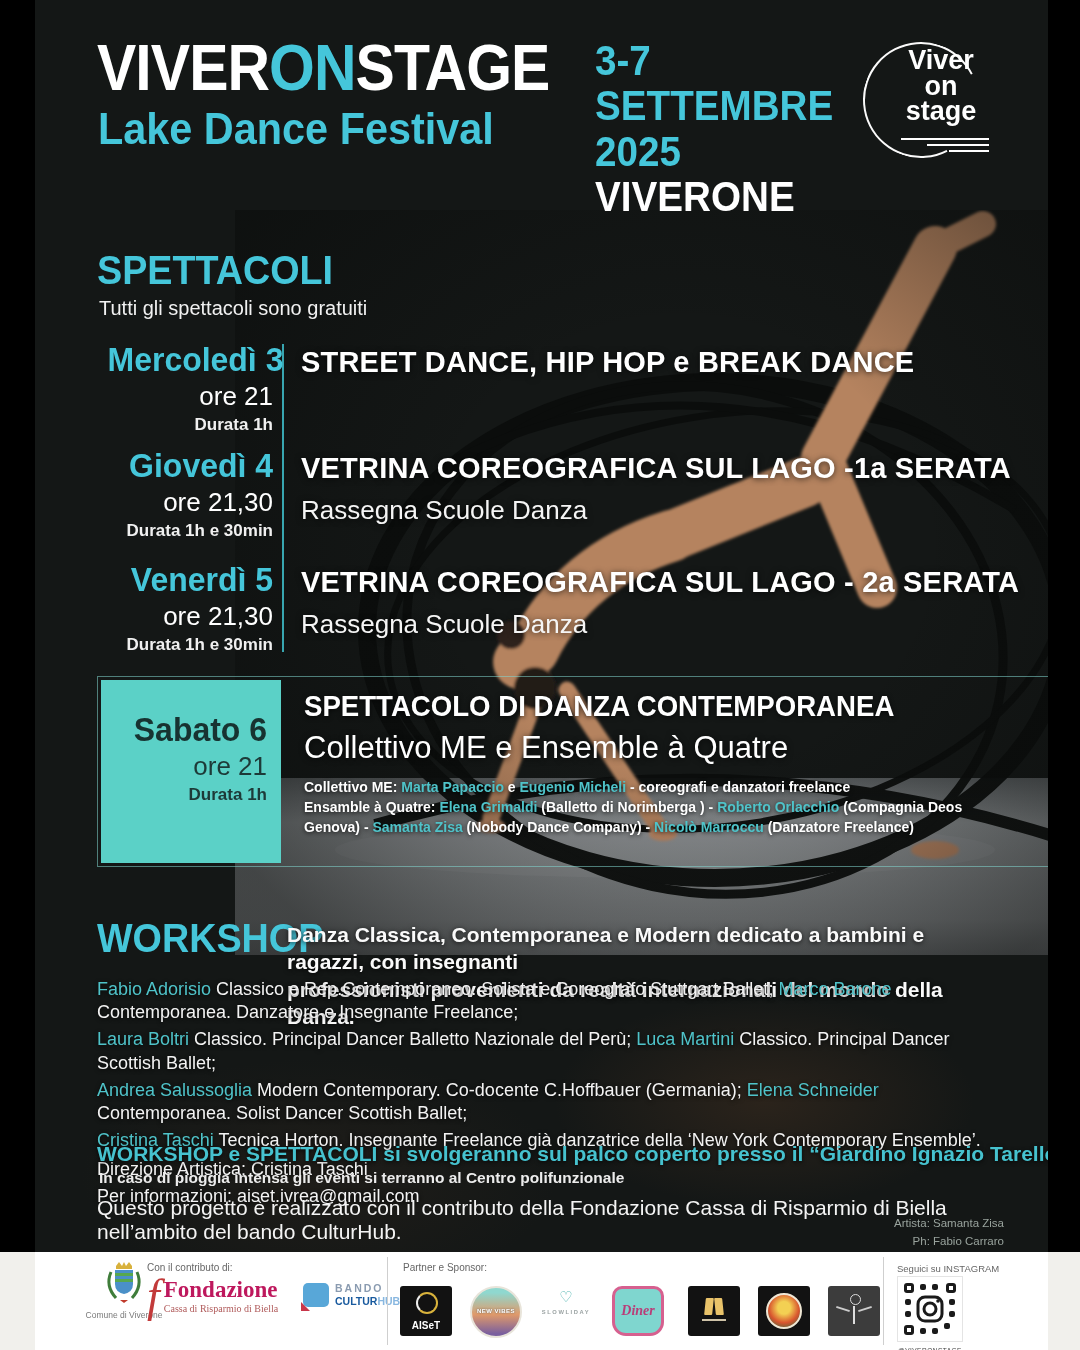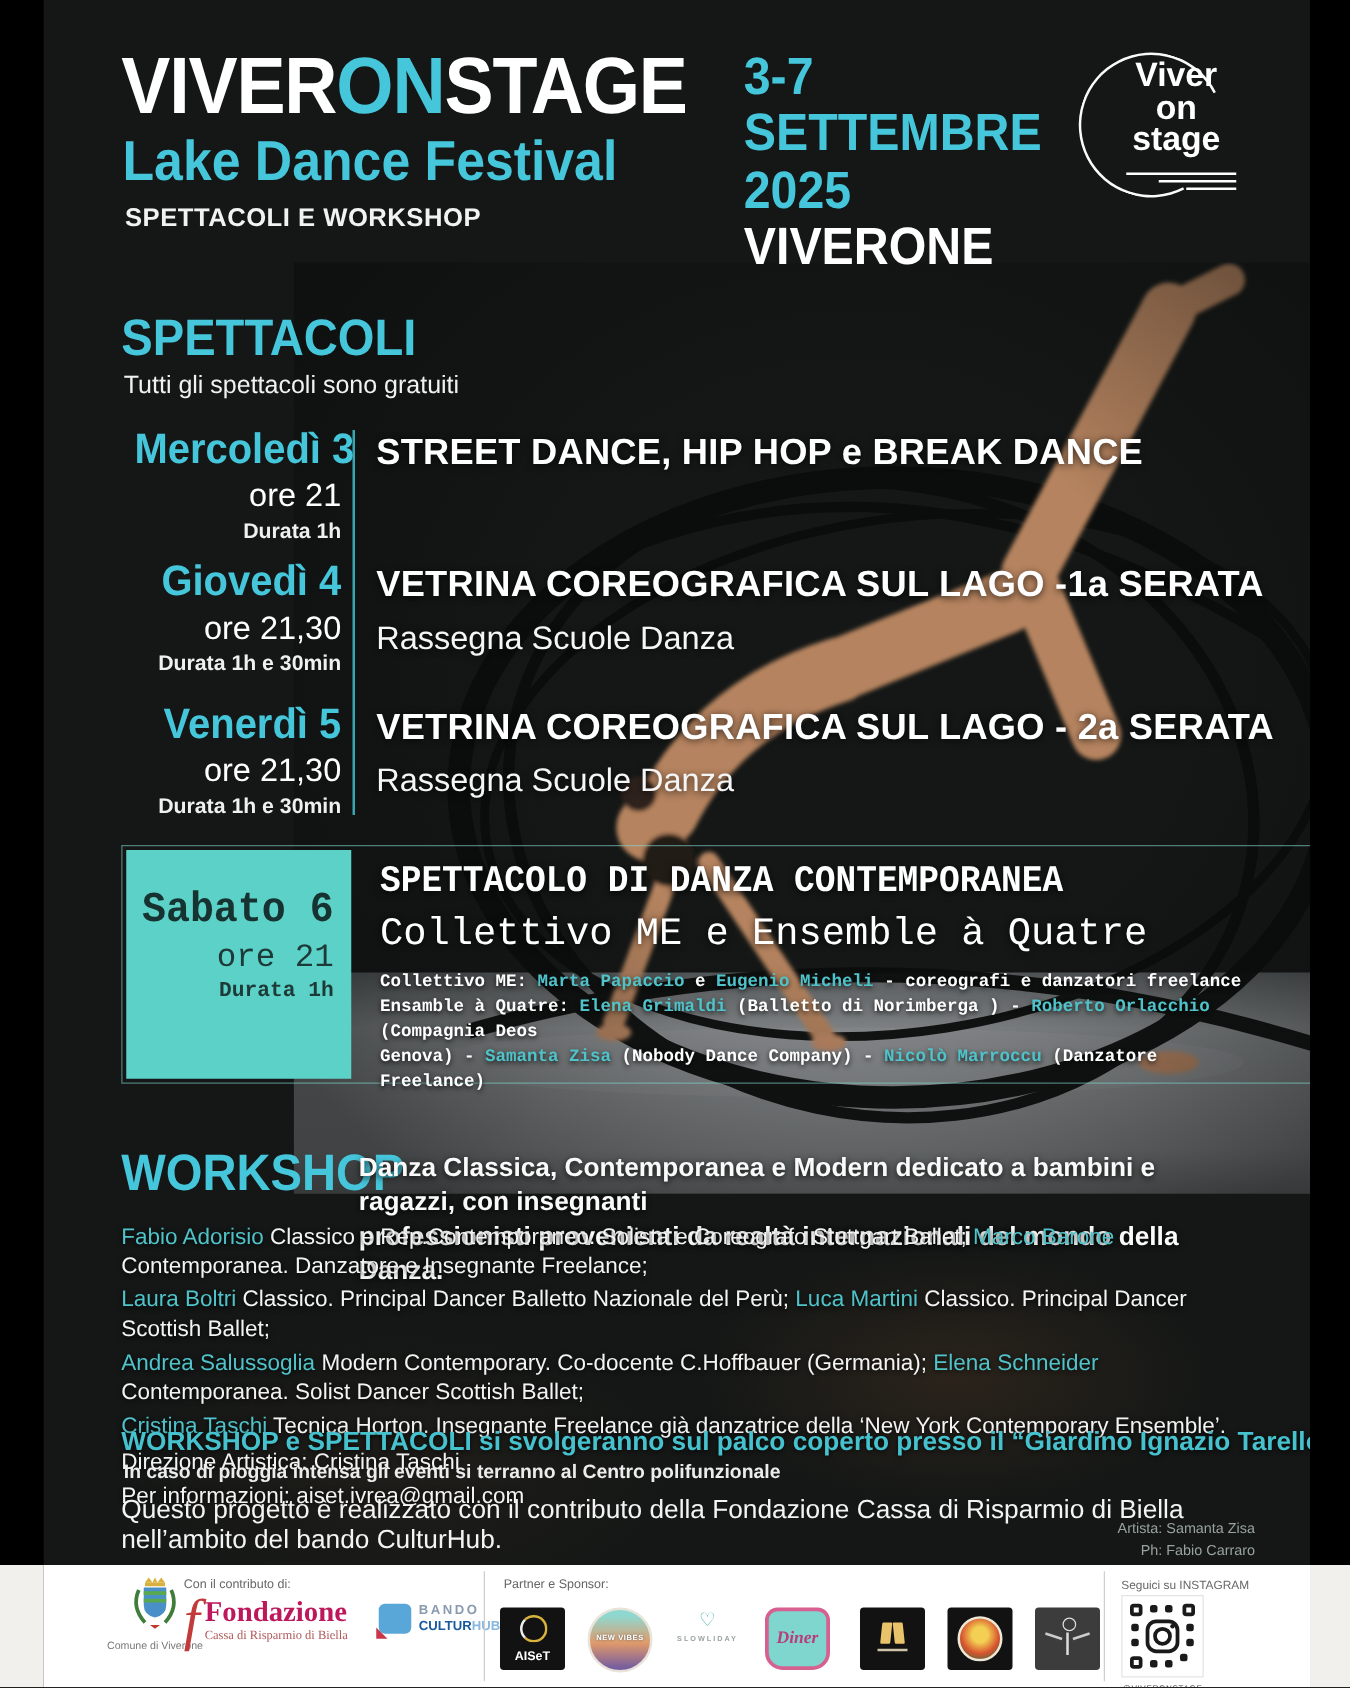--- a/index.html
+++ b/index.html
@@ -51,21 +51,21 @@
   .day{font-size:34px;font-weight:800;color:#45c6da;white-space:nowrap;line-height:1.05;}
   .time{font-size:26px;color:#fff;margin-top:3px;}
   .dur{font-size:17px;font-weight:700;color:#f0f0f0;margin-top:3px;}
   .event-main{position:absolute;left:204px;top:4px;width:705px;}
   .ev-title{font-size:29px;font-weight:600;color:#fff;letter-spacing:.2px;white-space:nowrap;
             text-shadow:0 1px 6px rgba(0,0,0,.7);}
   .ev-sub{font-size:26px;font-weight:400;color:#f5f5f5;margin-top:10px;text-shadow:0 1px 6px rgba(0,0,0,.7);}
 
   
   .featured{position:absolute;left:62px;top:676px;width:980px;height:191px;
-            border:1px solid rgba(130,215,208,.55);box-sizing:border-box;font-family:Liberation Mono, monospace;}
+            border:1px solid rgba(130,215,208,.55);box-sizing:border-box;}
   .feat-day{position:absolute;left:3px;top:3px;bottom:3px;width:180px;background:#5bd1c7;
             color:#173331;text-align:right;padding:32px 14px 0 0;box-sizing:border-box;}
   .feat-day .day{color:#173331;font-size:34px;}
   .feat-day .time{color:#1d3a38;font-size:26px;}
   .feat-day .dur{color:#1d3a38;font-size:17px;}
   .feat-main{position:absolute;left:206px;top:12px;width:705px;color:#fff;}
   .feat-title{font-size:30px;font-weight:800;white-space:nowrap;text-shadow:0 1px 6px rgba(0,0,0,.75);}
   .feat-sub{font-size:31px;font-weight:400;margin-top:7px;white-space:nowrap;text-shadow:0 1px 6px rgba(0,0,0,.75);}
   .feat-details{margin-top:12px;font-size:14px;line-height:1.42;font-weight:600;
                 text-shadow:0 1px 4px rgba(0,0,0,.8);}
@@ -183,21 +183,20 @@
           <ellipse cx="700" cy="640" rx="24" ry="9" fill="#c08a66"></ellipse>
         </g>
       </svg>
     </div>
 
     <div class="layer-text">
 
       <div class="title cond"><span>VIVER</span><span class="on">ON</span><span>STAGE</span></div>
       <div class="subtitle cond">Lake Dance Festival</div>
       <div class="tagline">
-        <div>SPETTACOLI E WORKSHOP</div>
       </div>
       <div class="dateblock cond">
         <div>3-7</div>
         <div>SETTEMBRE</div>
         <div>2025</div>
         <div class="place">VIVERONE</div>
       </div>
       <div class="brandlogo">
         <div class="ring"></div>
         <div class="word">

